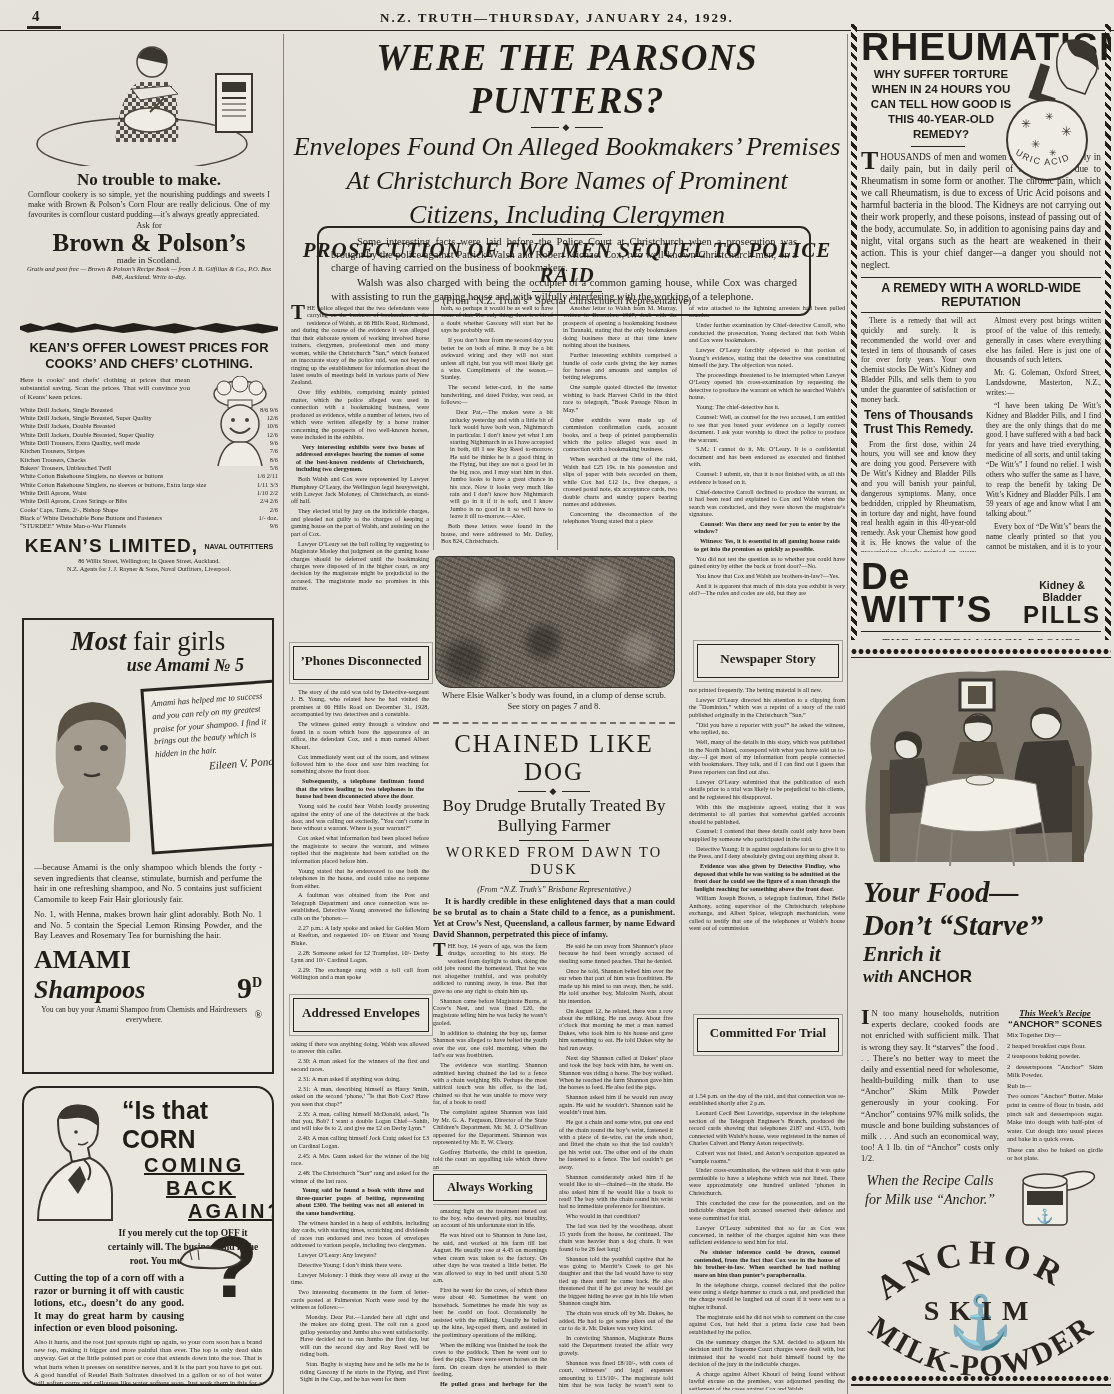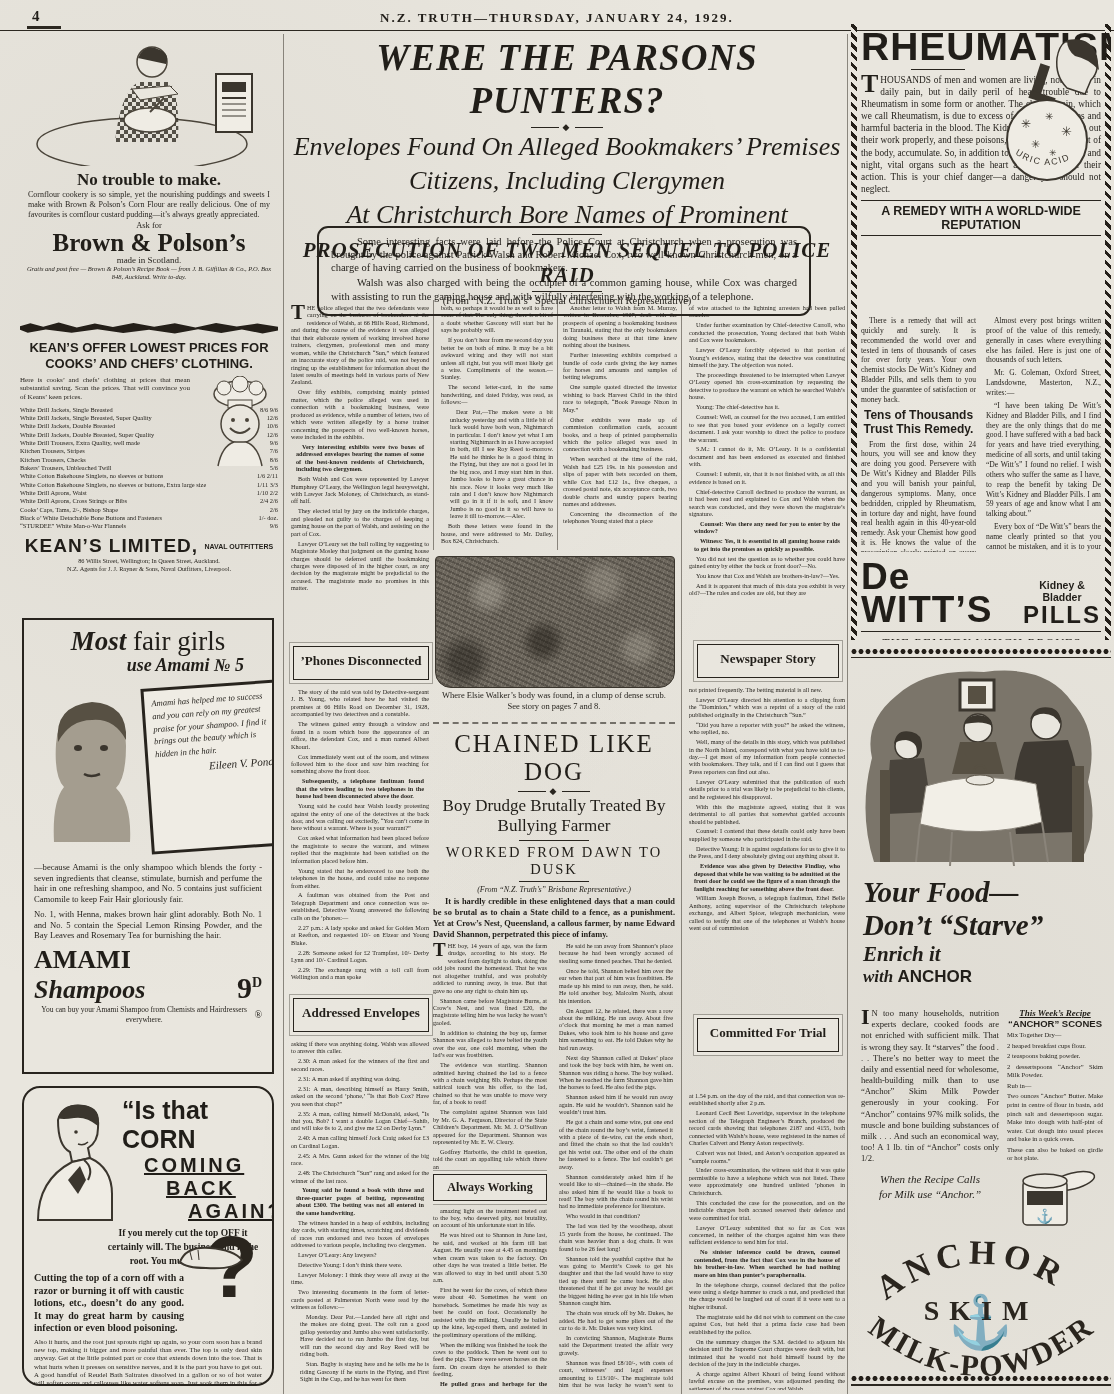--- a/index.html
+++ b/index.html
@@ -136,21 +136,21 @@
 
   .anchor-lace{position:absolute;height:7px;background:radial-gradient(circle at 3px 3.5px,#241f19 2.2px,transparent 2.8px) 0 0/7px 7px repeat-x;}
   .an-h{font-style:italic;font-weight:bold;}
   .an-h1{font-size:29px;}
   .an-h2{font-size:29px;}
   .an-h3{font-size:21px;}
   .an-h4{font-size:17px;}
   .an-h4 b{font-family:"Liberation Sans",sans-serif;font-style:normal;}
   .an-body{font-size:8.6px;text-align:justify;line-height:1.3;}
   .an-body::first-letter{float:left;font-size:22px;line-height:17px;font-weight:bold;padding-right:2px;}
-  .an-slogan{font-style:italic;font-size:11px;text-align:center;line-height:1.35;}
+  .an-slogan{font-style:italic;font-size:14px;text-align:center;line-height:1.35;}
   .an-rec-t{font-style:italic;font-weight:bold;font-size:9px;text-align:center;text-decoration:underline;}
   .an-rec-n{font-family:"Liberation Sans",sans-serif;font-weight:bold;font-size:9.5px;text-align:center;}
   .an-rec{font-size:6.6px;line-height:1.3;text-align:justify;}
   .an-rec p{margin:0 0 2px;}
 </style>
 </head>
 <body>
 
 <div class="page">
 
@@ -344,22 +344,22 @@
     </svg>
     <div class="corn-lead" style="width:150px;margin-top:2px;">Cutting the top of a corn off with a razor or burning it off with caustic lotions, etc., doesn’t do any good.  It may do great harm by causing infection or even blood poisoning.</div>
     <div class="corn-body" style="margin-top:3px;">Also it hurts, and the root just sprouts right up again, so your corn soon has a brand new top, making it bigger and more painful than ever.  The top is only dead skin anyway. Get at the little pointed part or core that extends down into the toe.  That is what hurts when it presses on sensitive nerves, and it is the part you have to get out.  A good handful of Reudel Bath Saltrates dissolved in a gallon or so of hot water will soften corns and callouses like water softens soap.  Just soak them in this for a while, then take hold of the corn with your fingers, and out it will come, root and all.  The refined Reudel Bath Saltrates cost very little, and any chemist will have it.  A half-pound is sufficient to rid the whole family of all foot troubles and keep them so.</div>
   </div>
 
   <div class="abs" style="left:289px;top:36px;width:556px;">
     <div class="lead-hl">WERE THE PARSONS PUNTERS?</div>
     <div class="orn">◆</div>
     <div class="deck">
         <p>Envelopes Found On Alleged Bookmakers’ Premises</p>
+        <p>At Christchurch Bore Names of Prominent</p>
         <p>Citizens, Including Clergymen</p>
-        <p>At Christchurch Bore Names of Prominent</p>
       </div>
     <div class="shortrule"></div>
     <div class="lead-sub">PROSECUTION OF TWO MEN SEQUEL TO POLICE RAID</div>
     <div class="shortrule"></div>
     <div class="lead-by">(From “N.Z. Truth’s” Special Christchurch Representative)</div>
   </div>
   <div class="introbox" style="left:317px;top:226px;width:466px;height:72px;">
       <p>Some interesting facts were laid before the Police Court at Christchurch when a prosecution was brought by the police against Patrick Walsh and Robert Michael Cox, two well-known Christchurch men, on a charge of having carried on the business of bookmakers.</p>
       <p>Walsh was also charged with being the occupier of a common gaming house, while Cox was charged with assisting to run the gaming house and with wilfully interfering with the working of a telephone.</p>
     </div>
@@ -540,20 +540,21 @@
         <text x="74" y="100" font-size="13" fill="#3b362e">✳</text>
         <text x="44" y="112" font-size="11" fill="#3b362e">✳</text>
         <text x="62" y="120" font-size="9" fill="#3b362e">✳</text>
         <defs>
             <path id="uricArc" d="M28 118 Q60 140 92 118"></path>
           </defs>
         <text font-size="9" letter-spacing="1.5" fill="#3b362e" font-family="Liberation Sans,sans-serif">
           <textPath href="#uricArc">URIC ACID</textPath>
         </text>
       </svg>
+      <div class="rheum-sub" style="width:160px;margin-top:2px;">WHY SUFFER TORTURE WHEN IN 24 HOURS YOU CAN TELL HOW GOOD IS THIS 40-YEAR-OLD REMEDY?</div>
       <div class="shortrule" style="width:54px;margin:4px 50px;"></div>
       <div class="rheum-lead" style="margin-top:2px;">THOUSANDS of men and women are living, not merely in daily pain, but in daily peril of heart trouble due to Rheumatism in some form or another.  The chronic pain, which we call Rheumatism, is due to excess of Uric Acid poisons and harmful bacteria in the blood.  The Kidneys are not carrying out their work properly, and these poisons, instead of passing out of the body, accumulate.  So, in addition to agonising pains day and night, vital organs such as the heart are weakened in their action.  This is your chief danger—a danger you should not neglect.</div>
       <div class="rheum-banner" style="margin-top:5px;">A REMEDY WITH A WORLD-WIDE REPUTATION</div>
     </div>
     <div class="dw-cols" style="left:10px;top:292px;width:240px;height:236px;">
       <div class="dw-col">
           <p>There is a remedy that will act quickly and surely.  It is recommended the world over and tested in tens of thousands of cases for over forty years. Your own chemist stocks De Witt’s Kidney and Bladder Pills, and sells them to you under the guarantee of satisfaction or money back.</p>
           <p class="sub">Tens of Thousands Trust This Remedy.</p>
           <p>From the first dose, within 24 hours, you will see and know they are doing you good. Persevere with De Witt’s Kidney and Bladder Pills and you will banish your painful, dangerous symptoms.  Many, once bedridden, crippled by Rheumatism, in torture day and night, have found real health again in this 40-year-old remedy.  Ask your Chemist how good it is.  He knows the value of the prescription clearly printed on every box and can tell you why De Witt’s Kidney and Bladder Pills can, will and must do you good.</p>
         </div>

